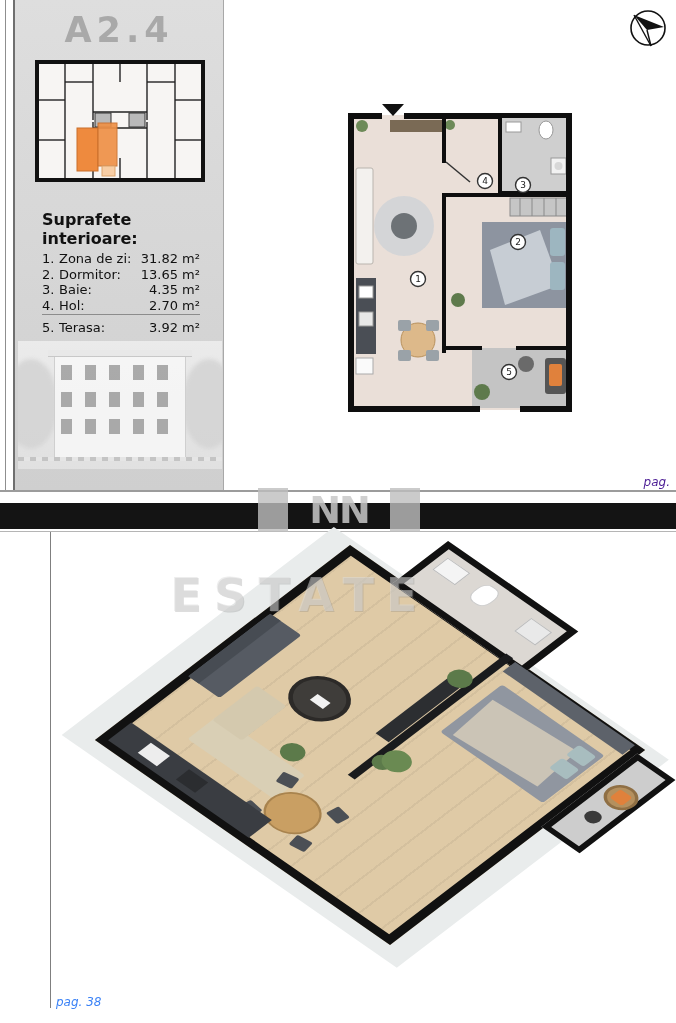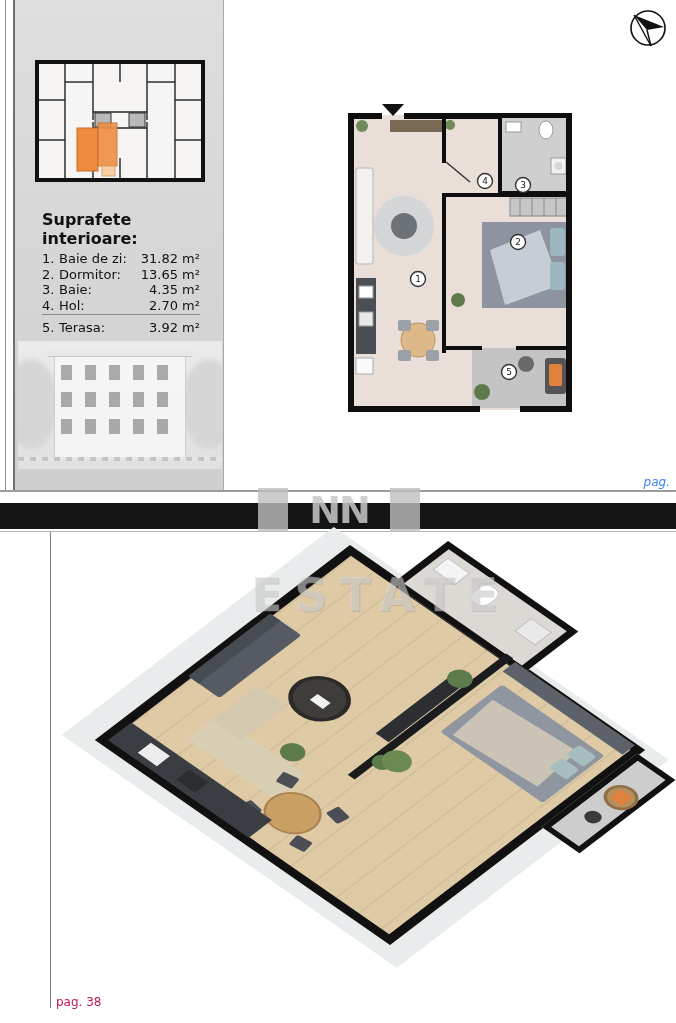--- a/index.html
+++ b/index.html
@@ -34,31 +34,31 @@
   .bp-tree{position:absolute;width:54px;height:90px;border-radius:50%;background:#d7d7d7;top:18px;filter:blur(2px);}
   .bp-building{position:absolute;left:37px;top:16px;width:130px;height:100px;background:#fbfbfb;
     box-shadow:0 0 0 1px #cfcfcf;}
   .bp-roof{position:absolute;left:-7px;top:-7px;width:144px;height:7px;background:#ececec;border-bottom:1px solid #c6c6c6;}
   .bp-winrow{position:absolute;left:6px;width:118px;height:15px;
     background:repeating-linear-gradient(90deg,#a3a3a3 0 11px,transparent 11px 24px);}
   .bp-fence{position:absolute;left:0;bottom:8px;width:100%;height:4px;
     background:repeating-linear-gradient(90deg,#c2c2c2 0 6px,#e9e9e9 6px 12px);}
   .level-bar{position:absolute;left:5px;top:471px;width:192px;height:18px;background:var(--accent_orange);
     border:1px solid #f7f7f7;color:#fff;font-size:13px;text-align:center;line-height:16px;}
-  .page-label-top{position:absolute;right:6px;top:475px;font-style:italic;font-size:12px;color:#3b82f6;text-align:right;}
+  .page-label-top{position:absolute;right:6px;top:475px;font-style:italic;font-size:12px;color:#4c1d95;text-align:right;}
   .rule-1{position:absolute;left:0;top:490px;width:676px;height:2px;background:#9c9c9c;}
   .north-arrow{position:absolute;left:626px;top:6px;}
 
   
   .black-bar{position:absolute;left:0;top:503px;width:676px;height:26px;background:var(--bar_black);}
   .rule-2{position:absolute;left:0;top:531px;width:676px;height:1px;background:#b5b5b5;}
 
   
   .margin-line-bottom{position:absolute;left:50px;top:532px;width:1px;height:476px;background:#7f7f7f;}
-  .page-label-bottom{position:absolute;left:56px;top:995px;font-size:12px;color:#be185d;}
+  .page-label-bottom{position:absolute;left:56px;top:995px;font-style:italic;font-size:12px;color:#3b82f6;}
 
   
   .iso{position:absolute;left:0;top:0;width:340px;height:330px;transform-origin:0 0;
     transform:matrix(0.868,0.603,-0.773,0.591,350,545);}
   .iso .found{position:absolute;left:-24px;top:-6px;width:386px;height:352px;background:#e9ecec;}
   .iso .floor{position:absolute;left:0;top:0;width:340px;height:330px;border:9px solid #111;
     background:repeating-linear-gradient(90deg,rgba(0,0,0,.05) 0 2px,transparent 2px 26px),var(--wood);}
   .iso .jut{position:absolute;left:56px;top:-64px;width:150px;height:72px;border:7px solid #111;background:#dcd8d3;}
   .iso .jut .fix1{position:absolute;left:6px;top:8px;width:26px;height:20px;background:#f4f4f4;border:1px solid #bbb;}
   .iso .jut .fix2{position:absolute;left:48px;top:6px;width:20px;height:26px;background:#fff;border:1px solid #ccc;border-radius:40%;}
@@ -87,32 +87,33 @@
   .iso .bamboo{position:absolute;left:186px;top:150px;width:26px;height:26px;border-radius:50%;background:#6a8a52;box-shadow:-8px 10px 0 -4px #5c7a4a;}
   .iso .wicker{position:absolute;left:4px;top:28px;width:30px;height:30px;border-radius:50%;background:#b4905e;border:3px solid #8f6f44;}
   .iso .wicker i{position:absolute;left:5px;top:5px;width:14px;height:14px;border-radius:3px;background:var(--accent_orange);}
   .iso .side-table{position:absolute;left:10px;top:70px;width:15px;height:15px;border-radius:50%;background:#3a3a3a;}
 
   
   .watermark-logo{position:absolute;left:258px;top:487px;width:162px;height:45px;display:flex;align-items:center;z-index:30;}
   .watermark-logo .block{width:30px;height:44px;background:rgba(190,190,190,.8);}
   .watermark-logo .nn{flex:1;text-align:center;font-size:38px;font-weight:800;letter-spacing:-2px;
     color:rgba(200,200,200,.85);line-height:44px;}
-  .watermark-text{position:absolute;left:170px;top:568px;width:340px;text-align:right;z-index:30;
+  .watermark-text{position:absolute;left:170px;top:568px;width:340px;text-align:left;z-index:30;
     font-size:46px;font-weight:bold;letter-spacing:12px;color:rgba(220,220,220,.5);
     text-shadow:1px 1px 0 rgba(120,120,120,.25);}
 </style>
 </head>
 <body>
 
 <div id="page">
 
   <div class="margin-line-top"></div>
 
   <div class="sidebar">
+    <div class="unit-code">A2.4</div>
 
     <svg class="mini-plan" width="170" height="122" viewBox="0 0 170 122">
       <rect x="2" y="2" width="166" height="118" fill="#f7f5f3" stroke="#111" stroke-width="4"></rect>
       <g stroke="#222" stroke-width="1.4">
         <line x1="30" y1="4" x2="30" y2="118"></line>
           <line x1="140" y1="4" x2="140" y2="118"></line>
         <line x1="58" y1="4" x2="58" y2="60"></line>
           <line x1="112" y1="4" x2="112" y2="60"></line>
         <line x1="58" y1="62" x2="58" y2="118"></line>
           <line x1="112" y1="62" x2="112" y2="118"></line>
@@ -134,21 +135,21 @@
         <rect x="63" y="63" width="19" height="43" fill="#ef9147" stroke="#c96f2a" stroke-width="1" opacity="0.92"></rect>
         <rect x="67" y="106" width="13" height="10" fill="#f7cda4" stroke="#dca46c" stroke-width="1"></rect>
       </g>
     </svg>
 
     <div class="interior-title">Suprafete interioare:</div>
 
     <div class="room-list">
       <div class="room-row">
         <span class="num">1.</span>
-        <span class="name">Baie de zi:</span>
+        <span class="name">Zona de zi:</span>
         <span class="area">31.82 m²</span>
       </div>
       <div class="room-row">
         <span class="num">2.</span>
         <span class="name">Dormitor:</span>
         <span class="area">13.65 m²</span>
       </div>
       <div class="room-row">
         <span class="num">3.</span>
         <span class="name">Baie:</span>

